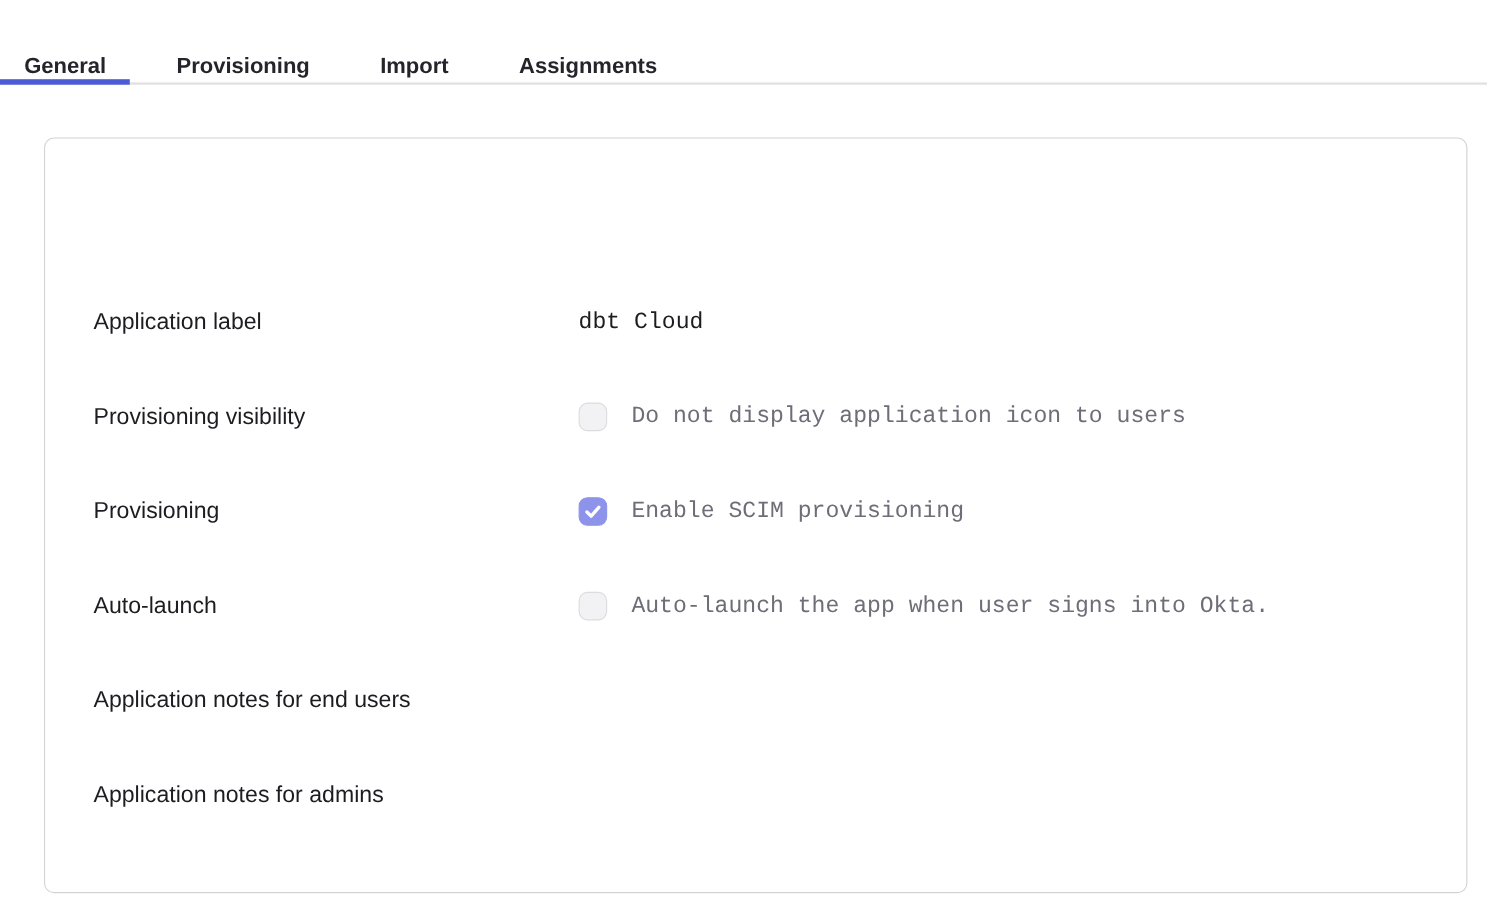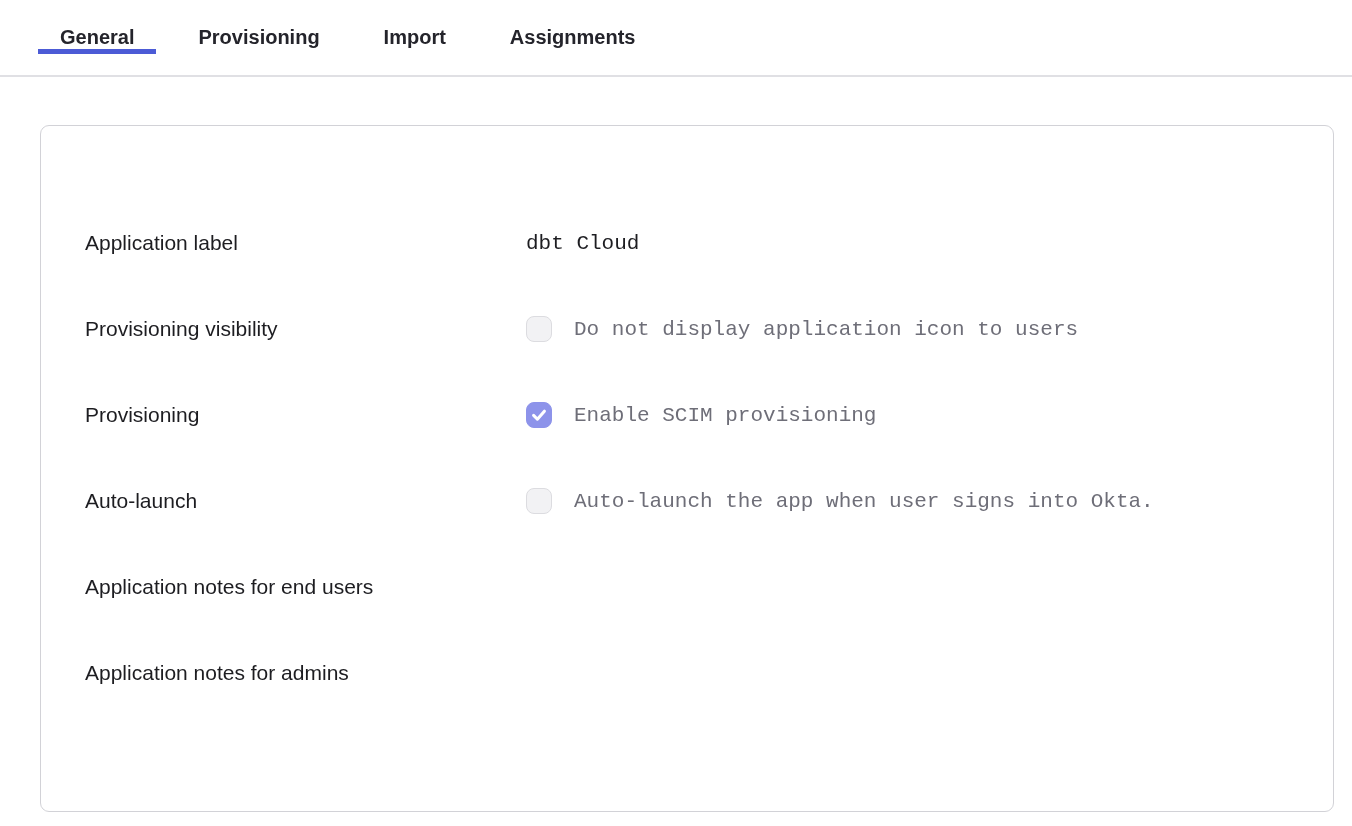--- a/index.html
+++ b/index.html
@@ -7,22 +7,21 @@
     width: 1352px;
     height: 826px;
     background: #ffffff;
     font-family: "Liberation Sans", sans-serif;
     overflow: hidden;
   }
 
   
   .tabbar {
     display: flex;
-    align-items: flex-start;
-    padding-left: 38px;
+    align-items: flex-end;
     border-bottom: 2px solid #e0e0e4;
     height: 77px;
   }
   .tab {
     font-size: 20px;
     font-weight: 700;
     color: #24242b;
     padding: 26px 22px 0 22px;
     margin-right: 20px;
     border-bottom: 5px solid transparent;
@@ -57,21 +56,21 @@
   }
   .edit-link {
     font-size: 21px;
     font-weight: 700;
     color: #4c5bd6;
     text-decoration: none;
     cursor: pointer;
   }
 
   
-  .rows { margin-top: 54px; }
+  .rows { margin-top: 104px; }
   .row {
     display: flex;
     align-items: center;
     min-height: 38px;
     margin-bottom: 48px;
   }
   .row:last-child { margin-bottom: 0; }
   .row-label {
     width: 441px;
     flex: 0 0 441px;

